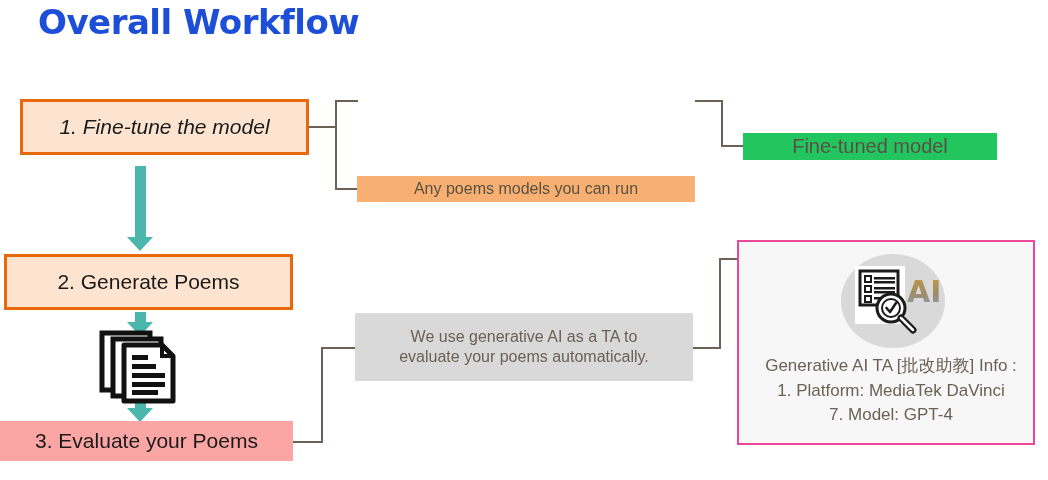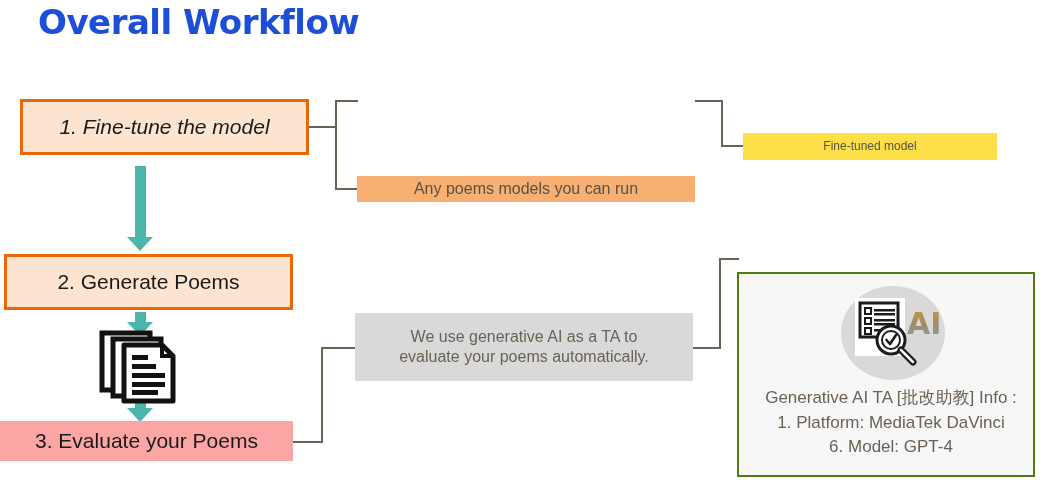--- a/index.html
+++ b/index.html
@@ -58,23 +58,23 @@
 
   .model-box {
     background: #F7B072;
     border: none;
     font-size: 16px;
     color: #595144;
     font-family: "Liberation Sans", sans-serif;
   }
 
   .blue-box {
-    background: #fde047;
+    background: #22c55e;
     border: none;
-    font-size: 12px;
+    font-size: 20px;
     color: #595144;
     font-family: "Liberation Sans", sans-serif;
   }
 
   .note-box {
     background: #D9D9D9;
     border: none;
     font-size: 16px;
     color: #6B6154;
     padding: 24px 14px;
@@ -160,26 +160,26 @@
     left: 99px;
     top: 330px;
     width: 82px;
     height: 74px;
   }
 
   
   #ai-panel {
     position: absolute;
     left: 737px;
-    top: 272px;
+    top: 240px;
     width: 298px;
     height: 205px;
     box-sizing: border-box;
     background: #F7F7F7;
-    border: 2px solid #4d7c0f;
+    border: 2px solid #ec4899;
   }
   #ai-badge {
     position: absolute;
     left: 102px;
     top: 12px;
     width: 104px;
     height: 94px;
     background: #D9D9D9;
     border-radius: 50%;
   }
@@ -312,17 +312,17 @@
         <circle cx="40" cy="48" r="14" fill="#ffffff" stroke="#1b1b1b" stroke-width="3"></circle>
         <circle cx="40" cy="48" r="9" fill="none" stroke="#1b1b1b" stroke-width="2"></circle>
         <path d="M35.5 48 L39 52 L45 43" fill="none" stroke="#1b1b1b" stroke-width="2.6" stroke-linecap="round" stroke-linejoin="round"></path>
         <path d="M50 58 L62 70" stroke="#1b1b1b" stroke-width="7" stroke-linecap="round"></path>
         <path d="M50 58 L62 70" stroke="#ffffff" stroke-width="2.5" stroke-linecap="round"></path>
       </svg>
     </div>
     <div id="ai-text">
       <div>Generative AI TA [批改助教] Info :</div>
       <div>1. Platform: MediaTek DaVinci</div>
-      <div>6. Model: GPT-4</div>
+      <div>7. Model: GPT-4</div>
     </div>
   </div>
 
 </div>
 
 </body></html>

